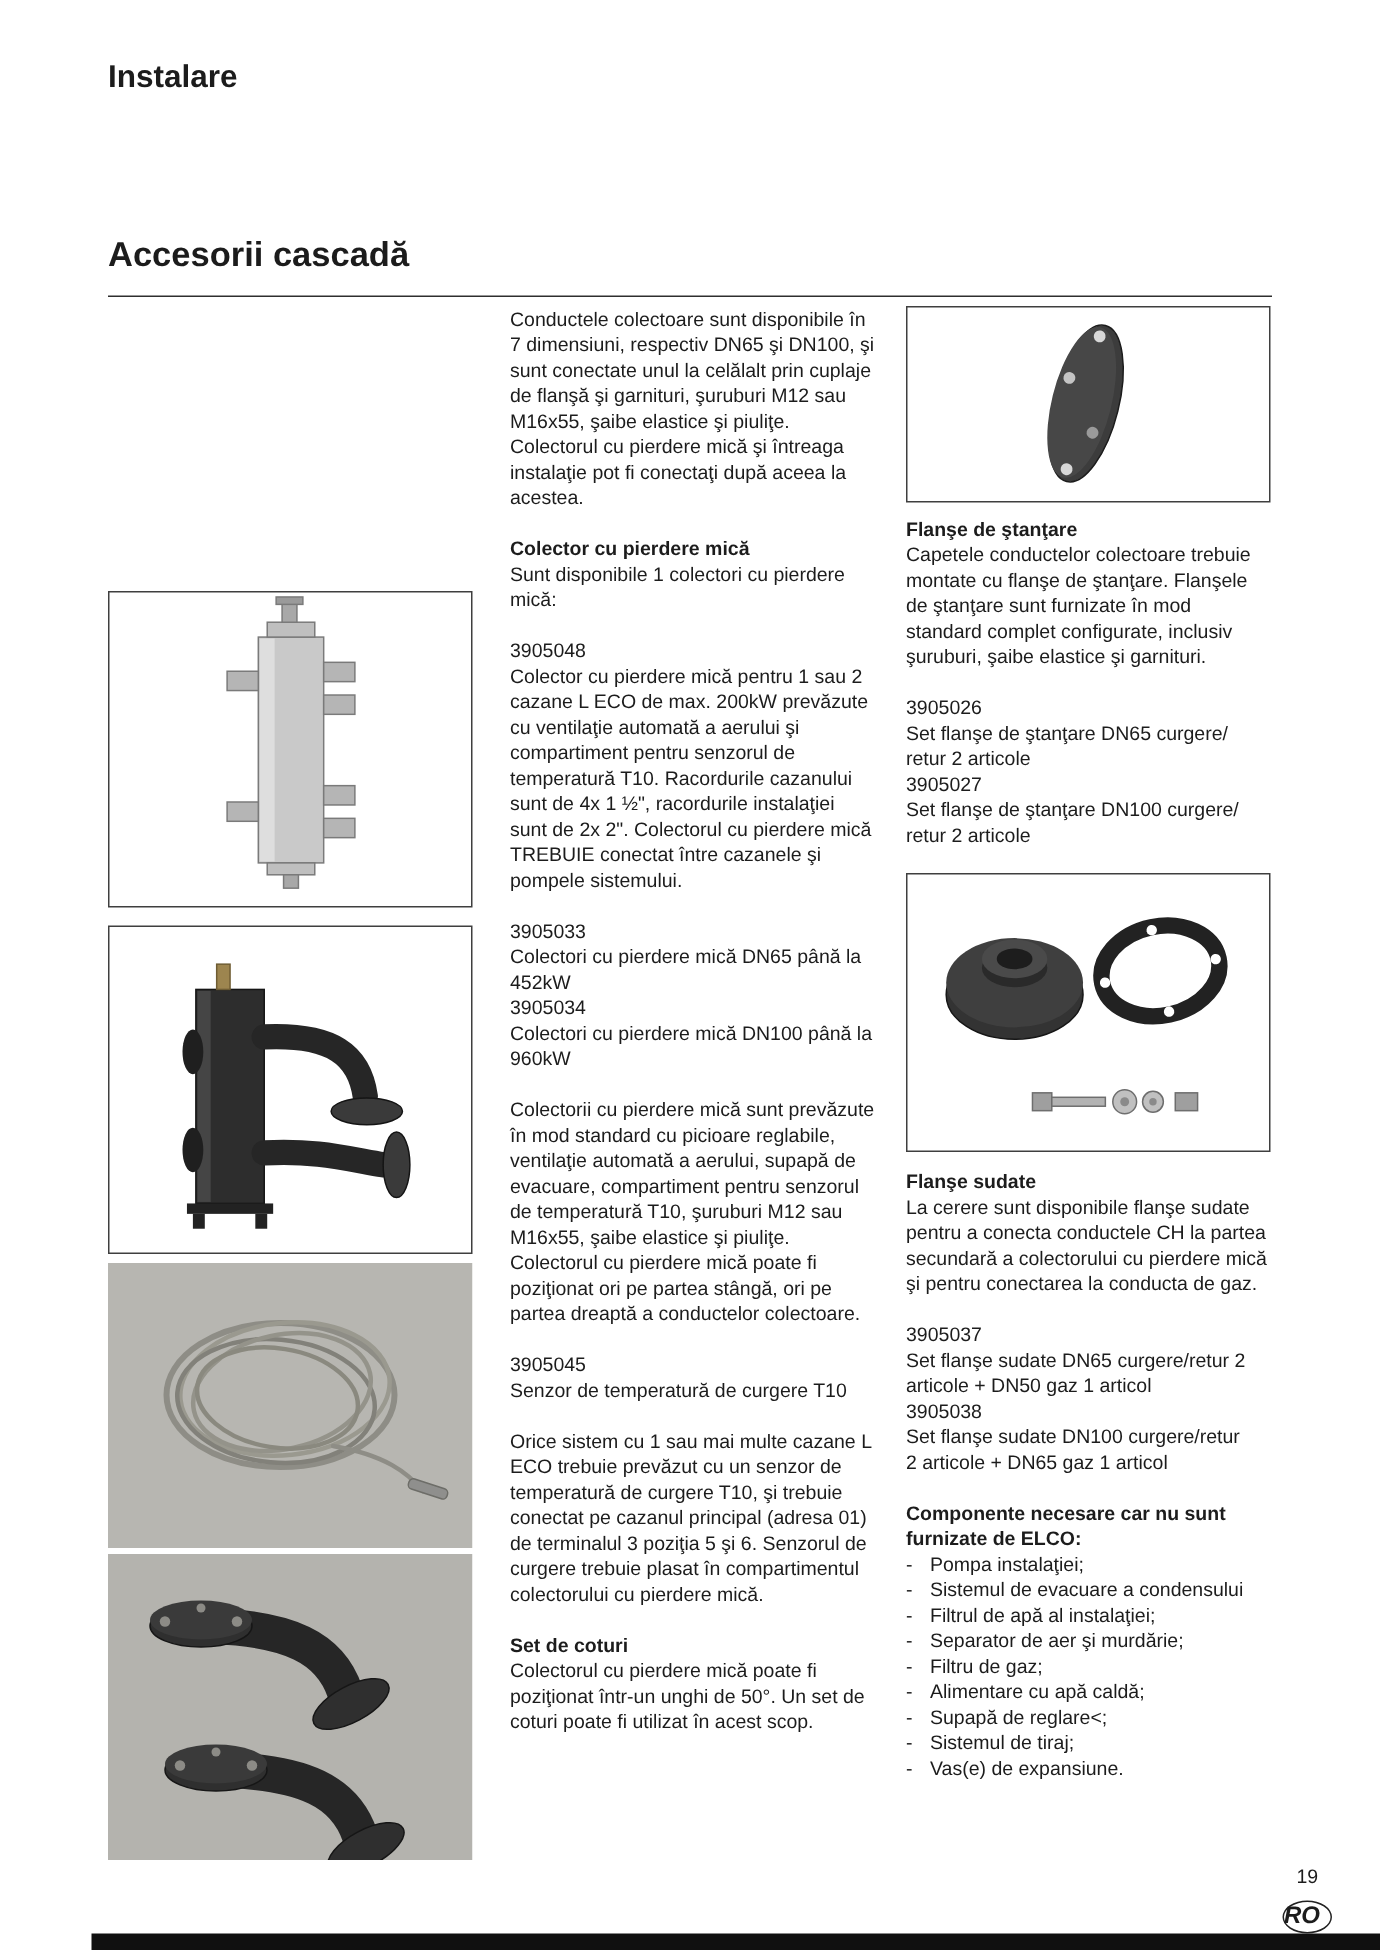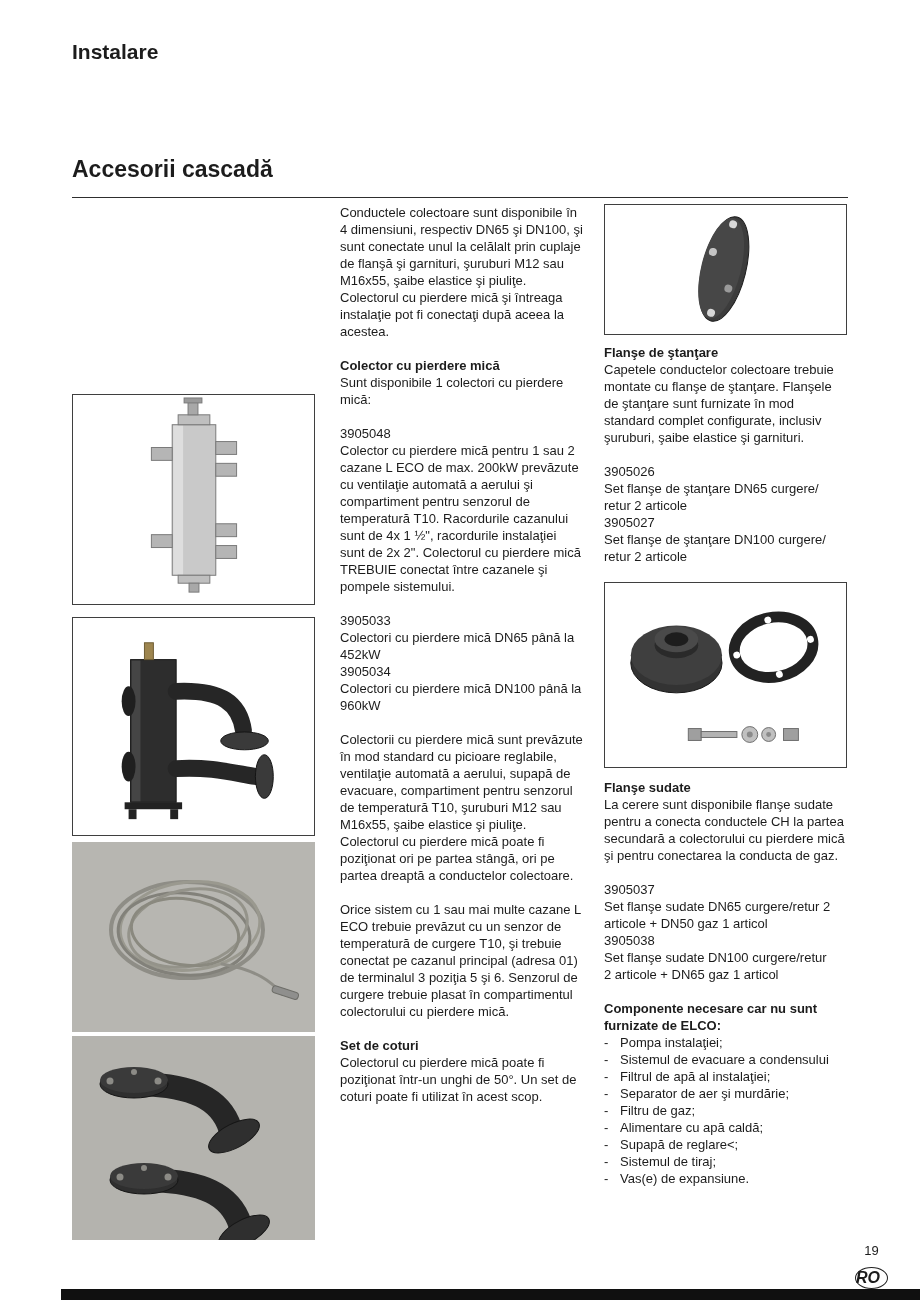--- a/index.html
+++ b/index.html
@@ -125,30 +125,32 @@
       <ellipse cx="62" cy="44" rx="34" ry="13" fill="#3a3a3a"></ellipse>
       <circle cx="38" cy="45" r="3.5" fill="#8c8b86"></circle>
       <circle cx="86" cy="45" r="3.5" fill="#8c8b86"></circle>
       <circle cx="62" cy="36" r="3" fill="#8c8b86"></circle>
       <ellipse cx="162" cy="100" rx="28" ry="12" fill="#2f2f2f" stroke="#161616" transform="rotate(-28 162 100)"></ellipse>
     </g>
   </svg>
 </div>
 
 <div class="col" id="col-middle">
-  <p class="para">Conductele colectoare sunt disponibile în 4 dimensiuni, respectiv DN65 şi DN100, şi sunt conectate unul la celălalt prin cuplaje de flanşă şi garnituri, şuruburi M12 sau M16x55, şaibe elastice şi piuliţe. Colectorul cu pierdere mică şi întreaga instalaţie pot fi conectaţi după aceea la acestea.</p>
+  <p class="para">Conductele colectoare sunt disponibile în 7 dimensiuni, respectiv DN65 şi DN100, şi sunt conectate unul la celălalt prin cuplaje de flanşă şi garnituri, şuruburi M12 sau M16x55, şaibe elastice şi piuliţe. Colectorul cu pierdere mică şi întreaga instalaţie pot fi conectaţi după aceea la acestea.</p>
   <h3>Colector cu pierdere mică</h3>
   <p class="para">Sunt disponibile 1 colectori cu pierdere mică:</p>
   <p class="para">3905048
 Colector cu pierdere mică pentru 1 sau 2 cazane L ECO de max. 200kW prevăzute cu ventilaţie automată a aerului şi compartiment pentru senzorul de temperatură T10. Racordurile cazanului sunt de 4x 1 ½", racordurile instalaţiei sunt de 2x 2". Colectorul cu pierdere mică TREBUIE conectat între cazanele şi pompele sistemului.</p>
   <p class="para">3905033
 Colectori cu pierdere mică DN65 până la 452kW
 3905034
 Colectori cu pierdere mică DN100 până la 960kW</p>
   <p class="para">Colectorii cu pierdere mică sunt prevăzute în mod standard cu picioare reglabile, ventilaţie automată a aerului, supapă de evacuare, compartiment pentru senzorul de temperatură T10, şuruburi M12 sau M16x55, şaibe elastice şi piuliţe. Colectorul cu pierdere mică poate fi poziţionat ori pe partea stângă, ori pe partea dreaptă a conductelor colectoare.</p>
+  <p class="para">3905045
+Senzor de temperatură de curgere T10</p>
   <p class="para">Orice sistem cu 1 sau mai multe cazane L ECO trebuie prevăzut cu un senzor de temperatură de curgere T10, şi trebuie conectat pe cazanul principal (adresa 01) de terminalul 3 poziţia 5 şi 6. Senzorul de curgere trebuie plasat în compartimentul colectorului cu pierdere mică.</p>
   <h3>Set de coturi</h3>
   <p class="para">Colectorul cu pierdere mică poate fi poziţionat într-un unghi de 50°. Un set de coturi poate fi utilizat în acest scop.</p>
 </div>
 
 <div class="col" id="col-right">
   <div class="fig-flow" id="fig5">
     <svg viewBox="0 0 243 129">
       <g transform="rotate(14 120 64)">
         <ellipse cx="120" cy="64" rx="22" ry="54" fill="#3c3c3c" stroke="#1c1c1c"></ellipse>

